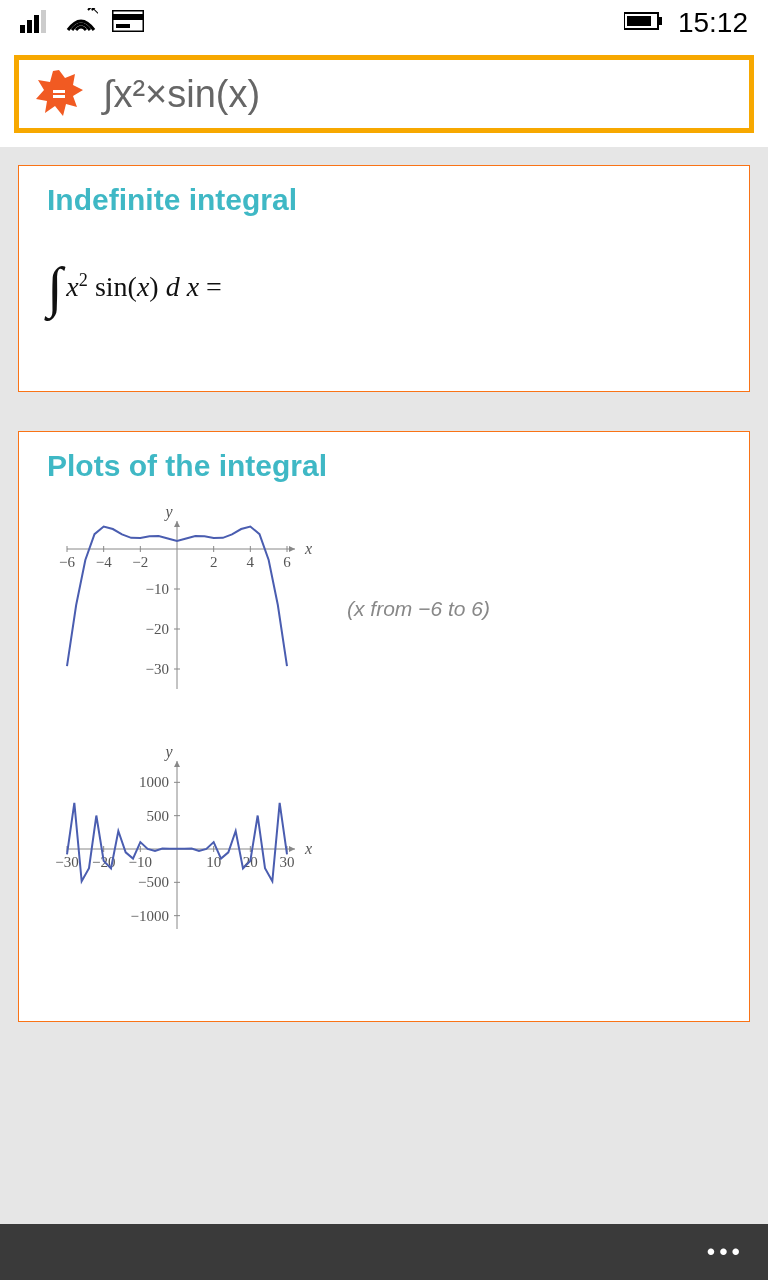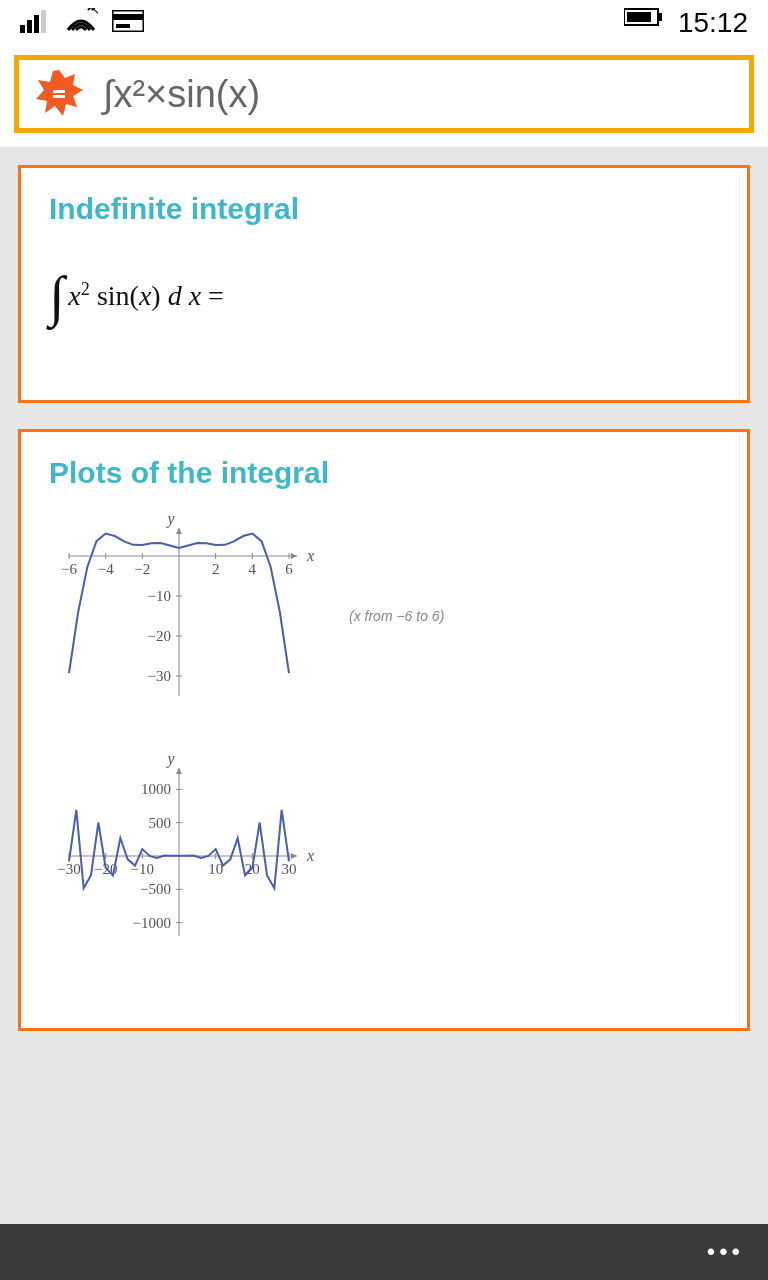--- a/index.html
+++ b/index.html
@@ -13,21 +13,21 @@
 }
 .status-bar {
   height: 45px;
   display: flex;
   align-items: center;
   justify-content: space-between;
   padding: 0 20px;
   background: #fff;
 }
 .status-left { display: flex; align-items: center; gap: 14px; }
-.status-right { display: flex; align-items: flex-start; gap: 14px; }
+.status-right { display: flex; align-items: center; gap: 14px; }
 .clock { font-size: 28px; font-weight: 400; color: #000; }
 
 .search-wrap {
   margin: 10px 14px 14px;
   border: 5px solid #f7a800;
   background: #fff;
   padding: 8px 14px;
   display: flex;
   align-items: center;
   gap: 18px;
@@ -43,23 +43,23 @@
 }
 
 .content-area {
   background: #e6e6e6;
   padding: 18px;
   height: calc(100% - 180px);
   overflow: hidden;
 }
 .card {
   background: #fff;
-  border: 3px solid #f97316;
-  padding: 24px 28px 32px;
-  margin-bottom: 26px;
+  border: 1px solid #f97316;
+  padding: 17px 28px 32px;
+  margin-bottom: 39px;
 }
 .card-title {
   color: #3fb8c5;
   font-size: 30px;
   font-weight: 700;
   margin-bottom: 26px;
 }
 .integral-math {
   font-family: "Times New Roman", serif;
   font-size: 28px;
@@ -83,21 +83,21 @@
 
 .plot-row {
   display: flex;
   align-items: center;
   gap: 30px;
   margin-bottom: 40px;
 }
 .plot-svg { flex-shrink: 0; }
 .plot-label {
   color: #888;
-  font-size: 14px;
+  font-size: 21px;
   font-style: italic;
 }
 
 .nav-bar {
   position: absolute;
   bottom: 0; left: 0; right: 0;
   height: 56px;
   background: #3a3a3a;
   display: flex;
   align-items: center;

